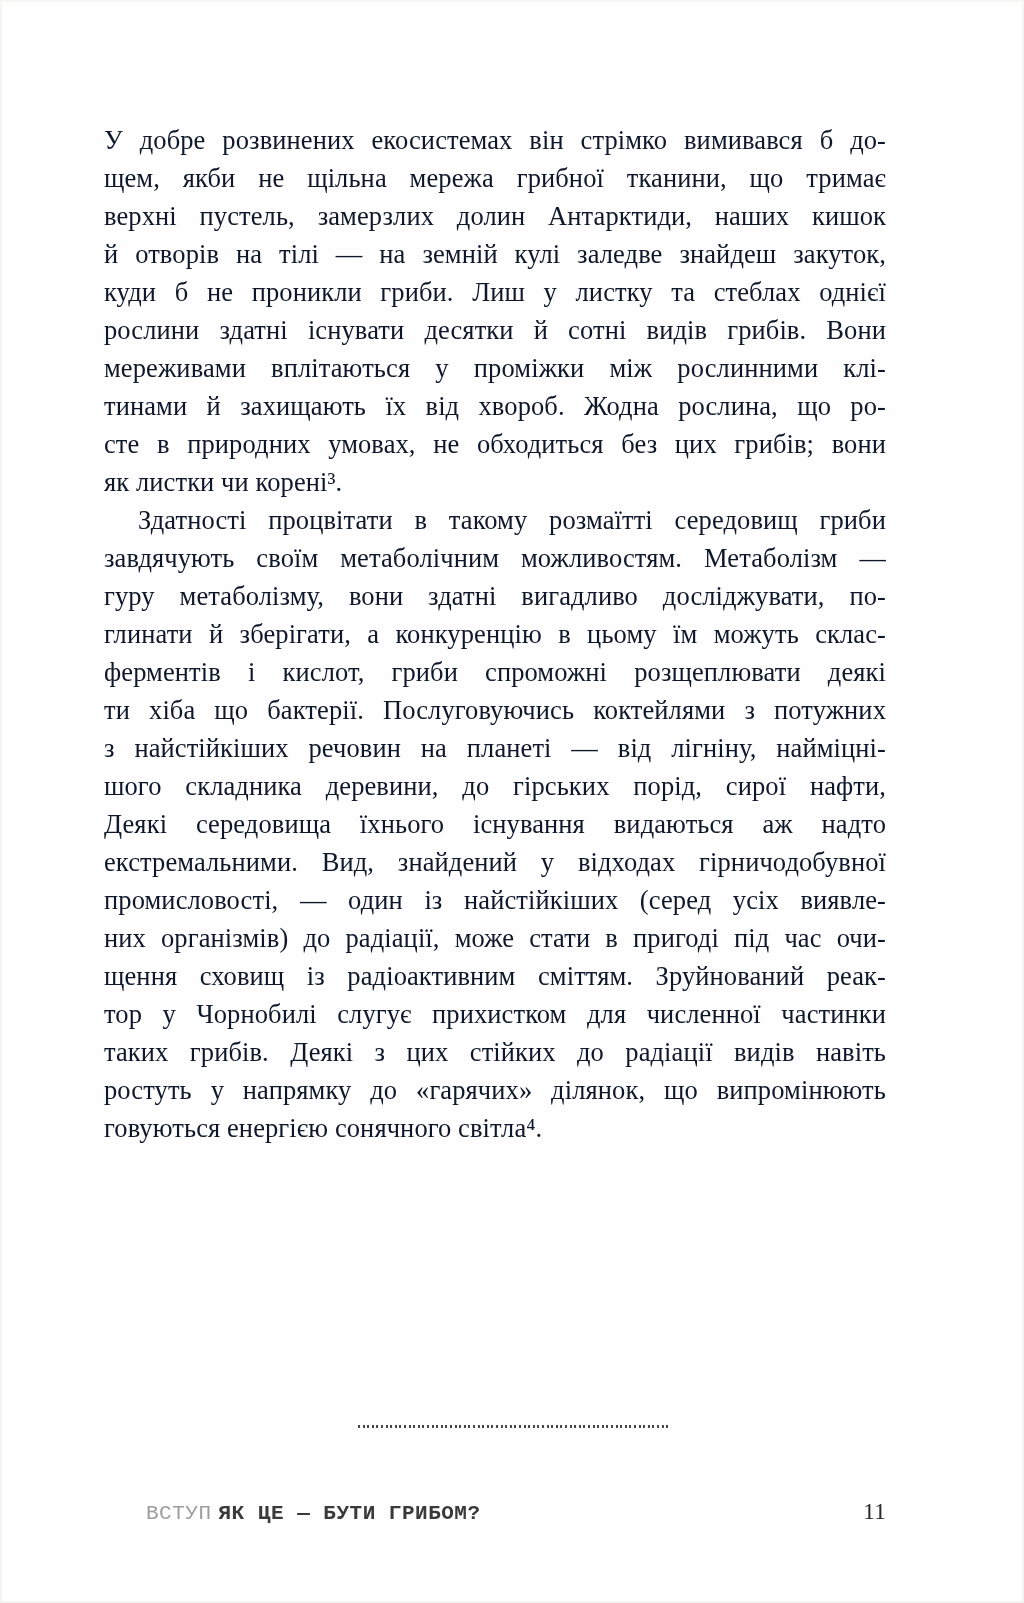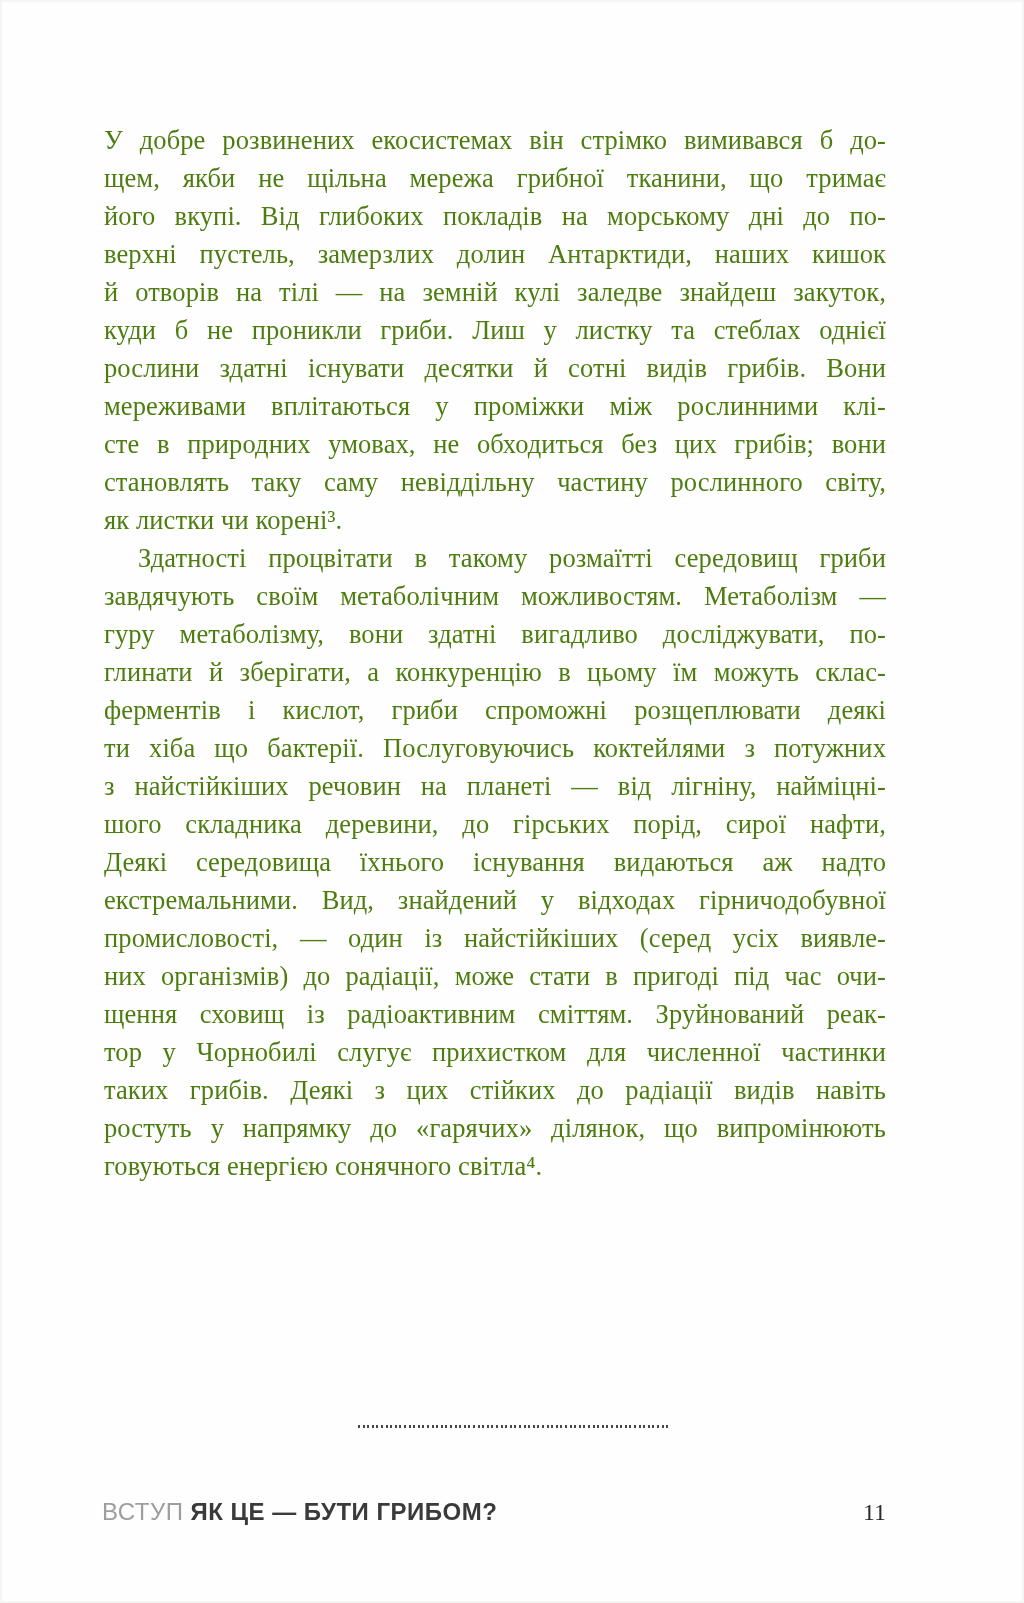--- a/index.html
+++ b/index.html
@@ -27,21 +27,21 @@
     width: 782px;
   }
   .paragraph {
     margin: 0;
     padding: 0;
   }
   .line {
     font-size: 26.5px;
     line-height: 38px;
     height: 38px;
-    color: #4d7c0f;
+    color: #0f172a;
     text-align: justify;
     text-align-last: justify;
     overflow: hidden;
     letter-spacing: 0.1px;
   }
   .line.last {
     text-align-last: left;
   }
   .line.indent {
     text-indent: 34px;
@@ -61,24 +61,25 @@
   .footer {
     position: absolute;
     left: 102px;
     top: 1498px;
     width: 784px;
     display: flex;
     justify-content: space-between;
     align-items: baseline;
   }
   .footer-left {
-    font-family: Liberation Sans, sans-serif;
-    font-size: 24px;
+    font-family: Liberation Mono, monospace;
+    font-size: 21px;
     letter-spacing: 0.5px;
     white-space: nowrap;
+    margin-left: 44px;
   }
   .footer-section {
     color: #9d9d9d;
     font-weight: 400;
   }
   .footer-title {
     color: #3a3a3a;
     font-weight: 700;
     margin-left: 7px;
   }
@@ -93,28 +94,27 @@
 </head>
 <body>
 
 <div class="page">
 
   <div class="textblock">
 
     <div class="paragraph">
       <div class="line">У добре розвинених екосистемах він стрімко вимивався б до-</div>
       <div class="line">щем, якби не щільна мережа грибної тканини, що тримає</div>
-      <div class="line">його вкупі. Від глибоких покладів на морському дні до по-</div>
       <div class="line">верхні пустель, замерзлих долин Антарктиди, наших кишок</div>
       <div class="line">й отворів на тілі — на земній кулі заледве знайдеш закуток,</div>
       <div class="line">куди б не проникли гриби. Лиш у листку та стеблах однієї</div>
       <div class="line">рослини здатні існувати десятки й сотні видів грибів. Вони</div>
       <div class="line">мереживами вплітаються у проміжки між рослинними клі-</div>
+      <div class="line">тинами й захищають їх від хвороб. Жодна рослина, що ро-</div>
       <div class="line">сте в природних умовах, не обходиться без цих грибів; вони</div>
-      <div class="line">становлять таку саму невіддільну частину рослинного світу,</div>
       <div class="line last">як листки чи корені³.</div>
     </div>
 
     <div class="paragraph">
       <div class="line indent">Здатності процвітати в такому розмаїтті середовищ гриби</div>
       <div class="line">завдячують своїм метаболічним можливостям. Метаболізм —</div>
       <div class="line">гуру метаболізму, вони здатні вигадливо досліджувати, по-</div>
       <div class="line">глинати й зберігати, а конкуренцію в цьому їм можуть склас-</div>
       <div class="line">ферментів і кислот, гриби спроможні розщеплювати деякі</div>
       <div class="line">ти хіба що бактерії. Послуговуючись коктейлями з потужних</div>

